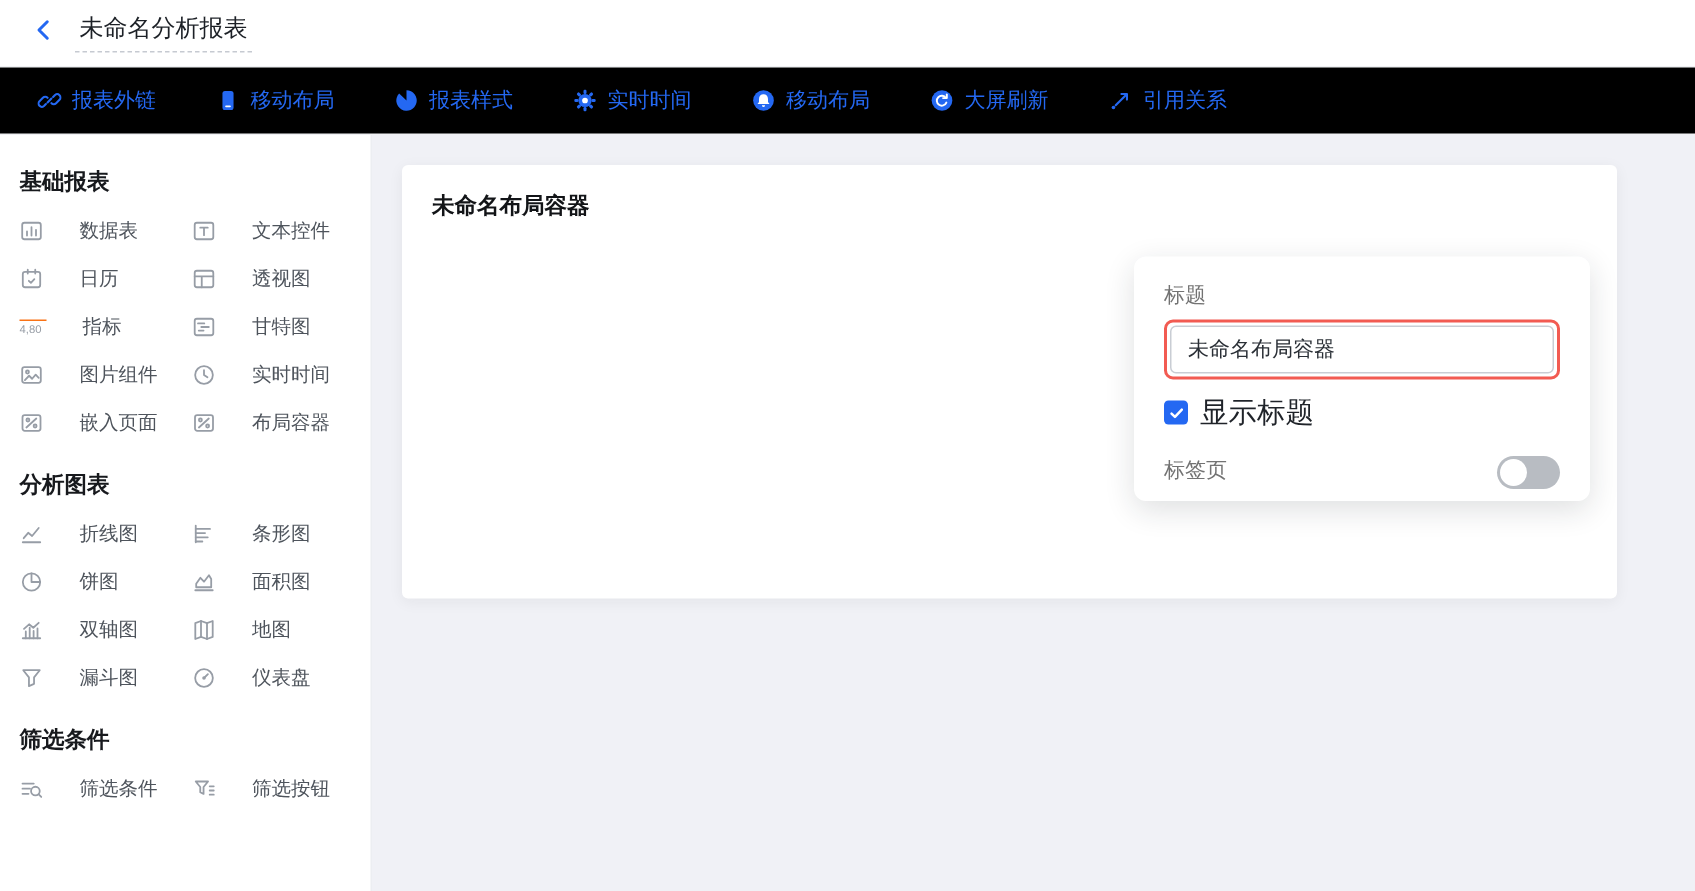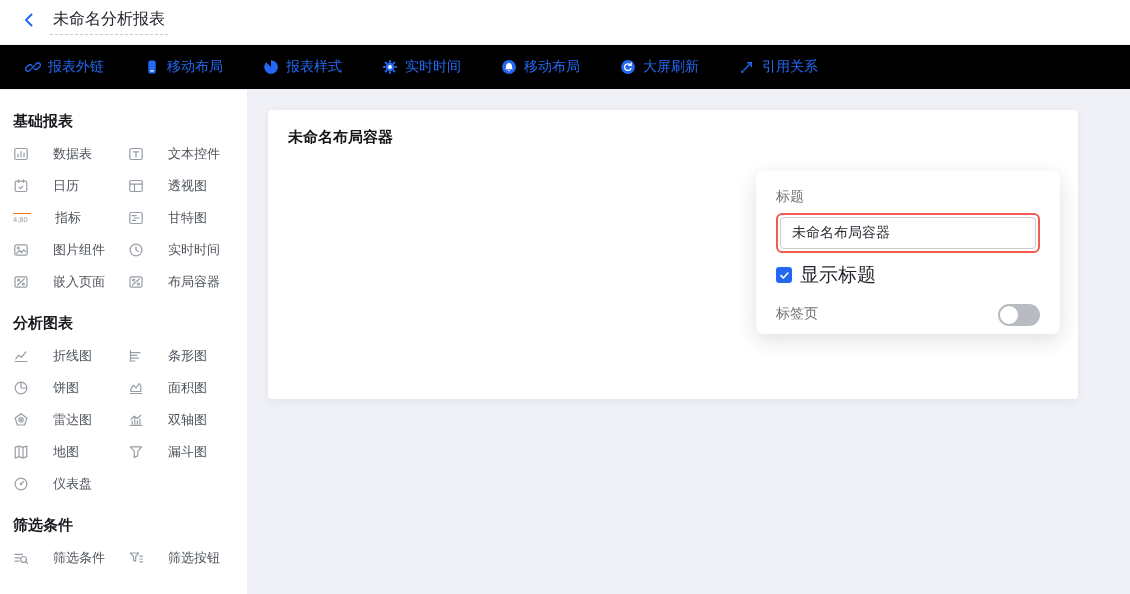--- a/index.html
+++ b/index.html
@@ -298,30 +298,20 @@
 
       <div class="s-item">
         <span>
             <svg width="16" height="16" viewBox="0 0 16 16" class="g-ico">
               <path d="M2.2 13.5h11.6"></path>
               <path d="M2.8 11.5V9.2l2.8-4 2.4 2.6 3.3-4.3 1.5 2.5v5.5z"></path>
             </svg>
           </span>
         <span>面积图</span>
       </div>
-      <div class="s-item">
-        <span>
-            <svg width="16" height="16" viewBox="0 0 16 16" class="g-ico">
-              <path d="M8 1.8l5.9 4.3-2.3 6.9H4.4L2.1 6.1z"></path>
-              <circle cx="8" cy="7.8" r="2.2"></circle>
-              <circle cx="8" cy="7.8" r="0.5"></circle>
-            </svg>
-          </span>
-        <span>雷达图</span>
-      </div>
 
       <div class="s-item">
         <span>
             <svg width="16" height="16" viewBox="0 0 16 16" class="g-ico">
               <path d="M2.2 13.5h11.6"></path>
               <path d="M4.2 13.5V9M6.8 13.5V6.5M9.4 13.5V8.6M12 13.5V7"></path>
               <path d="M3 7.2l3.4-3 2.8 2.3 3.6-3.3"></path>
             </svg>
           </span>
         <span>双轴图</span>

